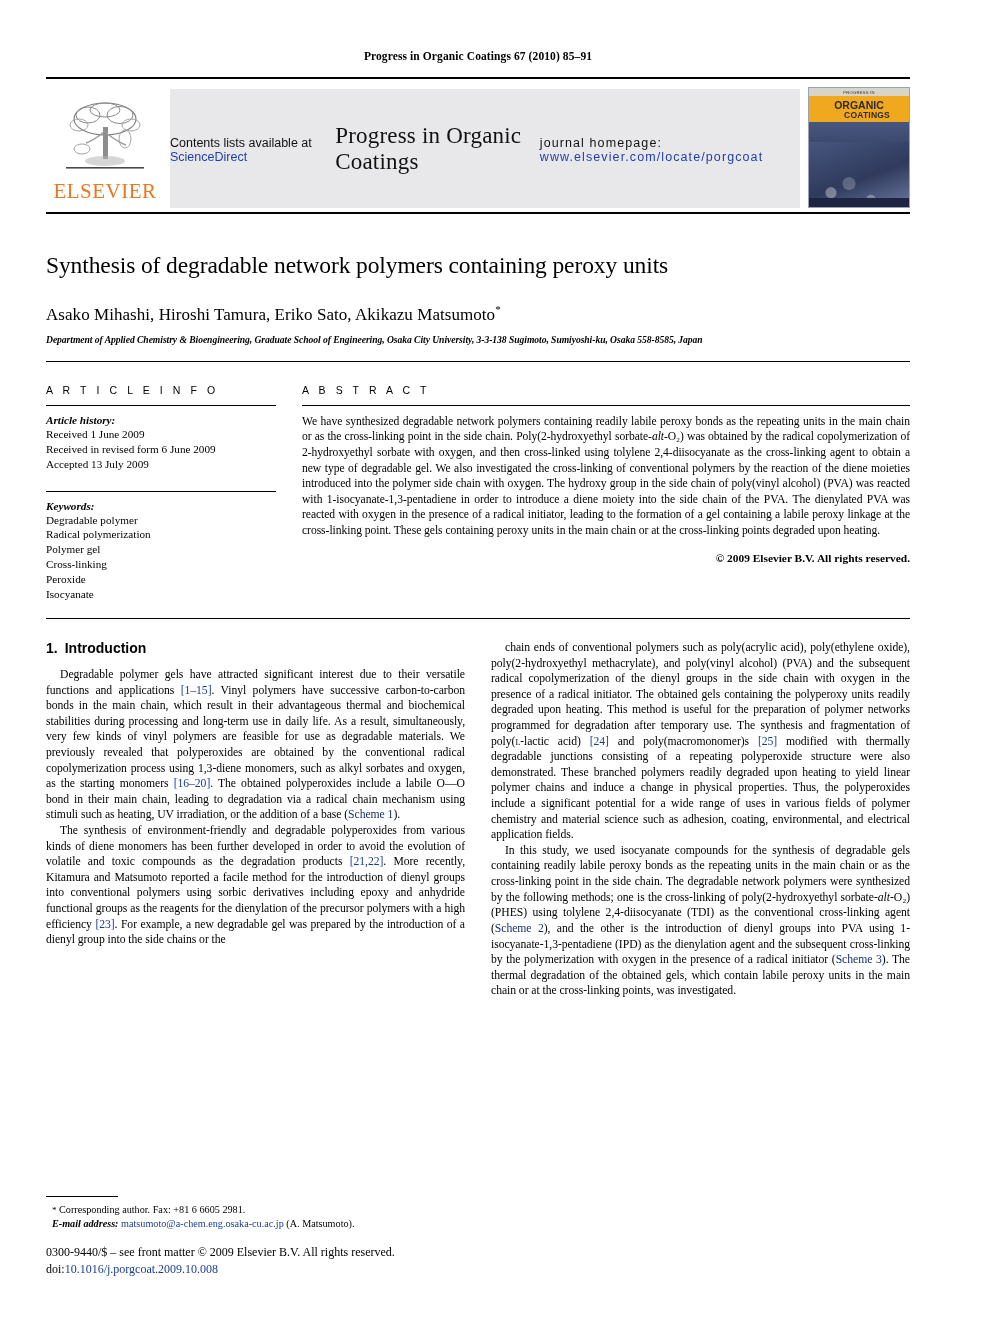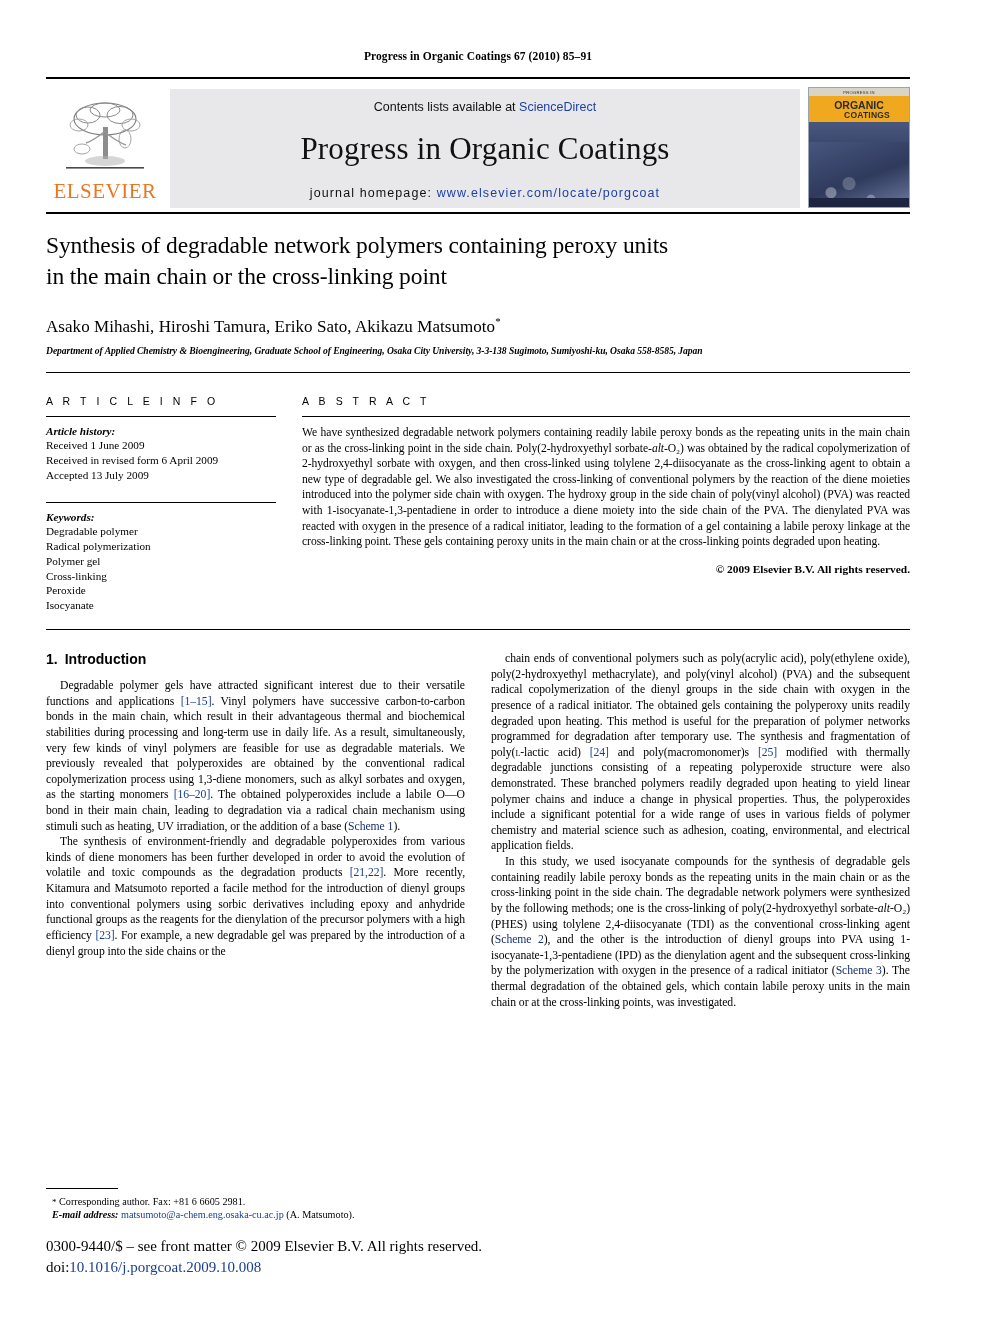--- a/index.html
+++ b/index.html
@@ -56,36 +56,36 @@
     font-size: 21px;
     letter-spacing: 0.5px;
     line-height: 1;
     margin-top: 2px;
   }
   .journal-band {
     flex: 1 1 auto;
     background: #e8e8ea;
     margin: 10px 0 4px 6px;
     display: flex;
-    flex-direction: column;
+    flex-direction: row;
     align-items: center;
     justify-content: center;
     padding: 6px 0 4px 0;
   }
   .contents-line {
     font-family: "Liberation Sans", sans-serif;
     font-size: 12.5px;
     color: #111;
   }
   .contents-line .sd {
     color: #1f3fa8;
   }
   .journal-title {
     font-family: "Liberation Serif", serif;
-    font-size: 31px;
+    font-size: 23px;
     color: #111;
     margin: 17px 0 19px 0;
     letter-spacing: 0.2px;
   }
   .homepage-line {
     font-family: "Liberation Sans", sans-serif;
     font-size: 12.5px;
     letter-spacing: 1.1px;
     color: #111;
   }
@@ -130,21 +130,21 @@
   .cover-strip {
     position:absolute; left:0; right:0; bottom:0; height:9px;
     background:#1d2540;
   }
   .masthead-bottom {
     border-top: 2.2px solid #000;
     height: 0;
   }
 
   
-  .title-block { padding-top: 16px; }
+  .title-block { padding-top: 36px; }
   .paper-title {
     font-family: "Liberation Serif", serif;
     font-size: 23.5px;
     line-height: 1.33;
     font-weight: normal;
     margin: 0;
     letter-spacing: -0.1px;
   }
   .authors {
     font-size: 17px;
@@ -247,21 +247,21 @@
   .fn-line {
     font-size: 10.2px;
     line-height: 1.35;
     text-indent: -10px;
     padding-left: 16px;
   }
   .fn-line .star { font-size: 9px; }
   .fn-email { font-style: italic; font-weight:bold; }
   .issn-block {
     margin-top: 14px;
-    font-size: 15px;
+    font-size: 12px;
     line-height: 1.36;
   }
   .doi-line .lnk { color:#1a3d8f; }
 </style>
 </head>
 <body>
 
 <div class="page">
 
   <div class="running-head">Progress in Organic Coatings 67 (2010) 85–91</div>
@@ -307,36 +307,35 @@
       </div>
       <div class="cover-photo"></div>
       <div class="cover-strip"></div>
     </div>
   </div>
   <div class="masthead-bottom"></div>
 
   <div class="title-block">
     <h1 class="paper-title">
       <span>Synthesis of degradable network polymers containing peroxy units</span><br>
-      <span>in the main chain or the cross-linking point</span>
     </h1>
     <div class="authors">
       <span>Asako Mihashi, Hiroshi Tamura, Eriko Sato, Akikazu Matsumoto</span><span class="star">*</span>
     </div>
     <div class="affiliation">Department of Applied Chemistry &amp; Bioengineering, Graduate School of Engineering, Osaka City University, 3-3-138 Sugimoto, Sumiyoshi-ku, Osaka 558-8585, Japan</div>
   </div>
   <div class="rule-thin"></div>
 
   <div class="info-abstract">
     <div class="col-info">
       <div class="sechead">A R T I C L E    I N F O</div>
       <div class="rule-head"></div>
       <div class="info-sub">Article history:</div>
       <div class="info-line">Received 1 June 2009</div>
-      <div class="info-line">Received in revised form 6 April 2009</div>
+      <div class="info-line">Received in revised form 6 June 2009</div>
       <div class="info-line">Accepted 13 July 2009</div>
       <div class="info-gap"></div>
       <div class="rule-mid"></div>
       <div class="info-sub">Keywords:</div>
       <div class="info-line">Degradable polymer</div>
       <div class="info-line">Radical polymerization</div>
       <div class="info-line">Polymer gel</div>
       <div class="info-line">Cross-linking</div>
       <div class="info-line">Peroxide</div>
       <div class="info-line">Isocyanate</div>

